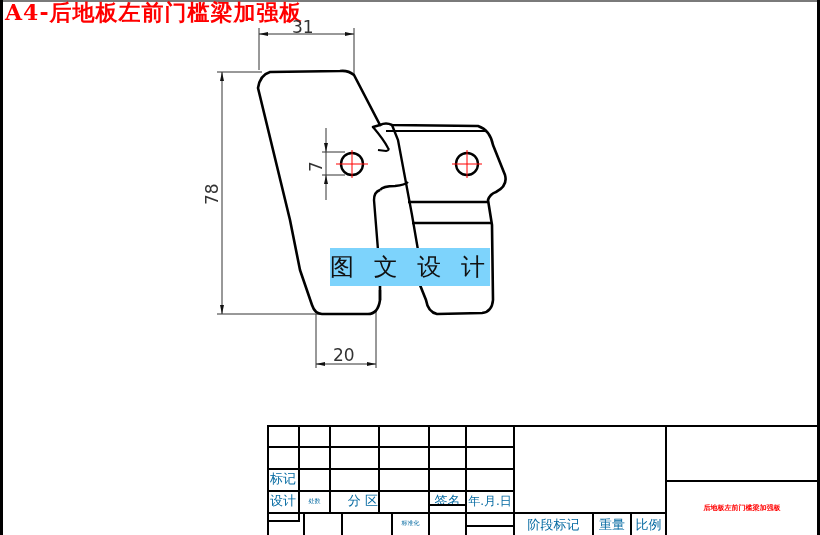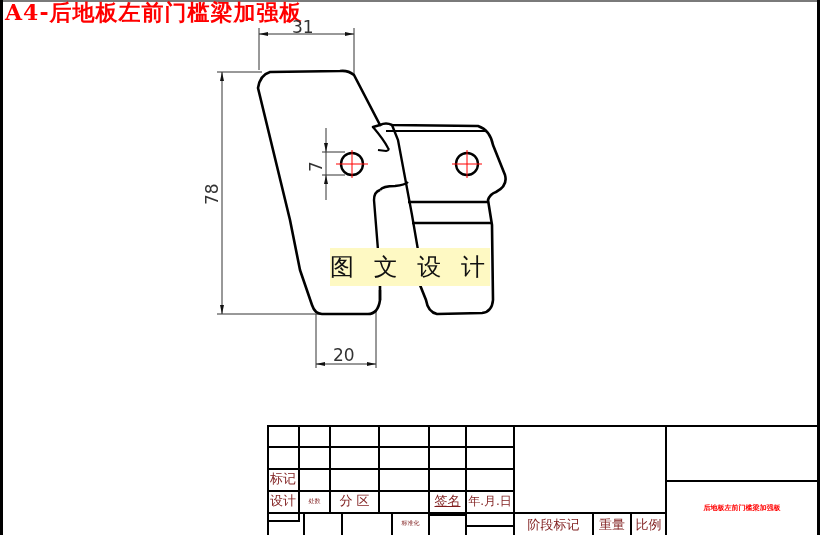--- a/index.html
+++ b/index.html
@@ -3,22 +3,22 @@
 <meta charset="utf-8">
 <style>
   html, body { margin: 0; padding: 0; background: #ffffff; }
   body { width: 820px; height: 535px; position: relative; overflow: hidden; font-family: "DejaVu Sans", sans-serif; }
   .top-line { position: absolute; left: 0; top: 0; width: 820px; height: 2px; background: #7a7a7a; }
   .left-border { position: absolute; left: 0; top: 0; width: 3px; height: 535px; background: #000; }
   .right-border { position: absolute; left: 817px; top: 0; width: 3px; height: 535px; background: #000; }
   .title { position: absolute; left: 5px; top: -2px; font-family: "DejaVu Serif", serif; font-size: 22px; color: #ff0000; font-weight: bold; letter-spacing: 1px; white-space: nowrap; line-height: 28px; }
   svg.drawing { position: absolute; left: 0; top: 0; }
   .dim { font-family: "DejaVu Sans", sans-serif; font-size: 17px; fill: #333; }
-  .watermark { position: absolute; left: 330px; top: 248px; width: 160px; height: 38px; background: #fef9c3; font-family: "DejaVu Serif", serif; font-size: 24px; color: #111; letter-spacing: 6px; line-height: 38px; text-align: left; white-space: nowrap; }
-  .tb { position: absolute; border: 2px solid #000; box-sizing: border-box; font-family: "DejaVu Sans", sans-serif; color: #7f1d1d; overflow: hidden; white-space: nowrap; }
+  .watermark { position: absolute; left: 330px; top: 248px; width: 160px; height: 38px; background: #7dd3fc; font-family: "DejaVu Serif", serif; font-size: 24px; color: #111; letter-spacing: 6px; line-height: 38px; text-align: left; white-space: nowrap; }
+  .tb { position: absolute; border: 2px solid #000; box-sizing: border-box; font-family: "DejaVu Sans", sans-serif; color: #0369a1; overflow: hidden; white-space: nowrap; }
   .lbl { font-size: 13px; line-height: 18px; padding-left: 1px; }
   .lbl-s { font-size: 6px; line-height: 18px; text-align: center; }
   .lbl-m { font-size: 13px; line-height: 18px; text-align: center; }
   .red-name { color: #ff0000; font-size: 7px; font-weight: bold; text-align: center; line-height: 52px; }
 </style>
 </head>
 <body>
 
 <div class="top-line"></div>
 <div class="left-border"></div>
@@ -101,23 +101,23 @@
 
   <div class="tb lbl" style="left:267px; top:468px; width:33px; height:24px;">标记</div>
   <div class="tb" style="left:298px; top:468px; width:33px; height:24px;"></div>
   <div class="tb" style="left:329px; top:468px; width:51px; height:24px;"></div>
   <div class="tb" style="left:378px; top:468px; width:52px; height:24px;"></div>
   <div class="tb" style="left:428px; top:468px; width:39px; height:24px;"></div>
   <div class="tb" style="left:465px; top:468px; width:50px; height:24px;"></div>
 
   <div class="tb lbl" style="left:267px; top:490px; width:33px; height:32px;">设计</div>
   <div class="tb lbl-s" style="left:298px; top:490px; width:33px; height:24px;">处数</div>
-  <div class="tb lbl-m" style="left:329px; top:490px; width:51px; height:24px;">分  区</div>
+  <div class="tb lbl-m" style="left:329px; top:490px; width:51px; height:24px;text-align:right;">分  区</div>
   <div class="tb" style="left:378px; top:490px; width:52px; height:24px;"></div>
-  <div class="tb lbl-m" style="left:428px; top:490px; width:39px; height:26px;text-decoration:underline;">签名</div>
+  <div class="tb lbl-m" style="left:428px; top:490px; width:39px; height:16px;text-decoration:underline;">签名</div>
   <div class="tb lbl-m" style="left:465px; top:490px; width:50px; height:37px; font-size:12px;">年.月.日</div>
 
   <div class="tb" style="left:267px; top:512px; width:38px; height:25px;"></div>
   <div class="tb" style="left:303px; top:512px; width:40px; height:25px;"></div>
   <div class="tb" style="left:341px; top:512px; width:52px; height:25px;"></div>
   <div class="tb lbl-s" style="left:391px; top:512px; width:39px; height:25px;">标准化</div>
   <div class="tb" style="left:428px; top:512px; width:39px; height:25px;"></div>
   <div class="tb" style="left:465px; top:512px; width:50px; height:25px;"></div>
 
   <div class="tb" style="left:513px; top:425px; width:154px; height:89px;"></div>

